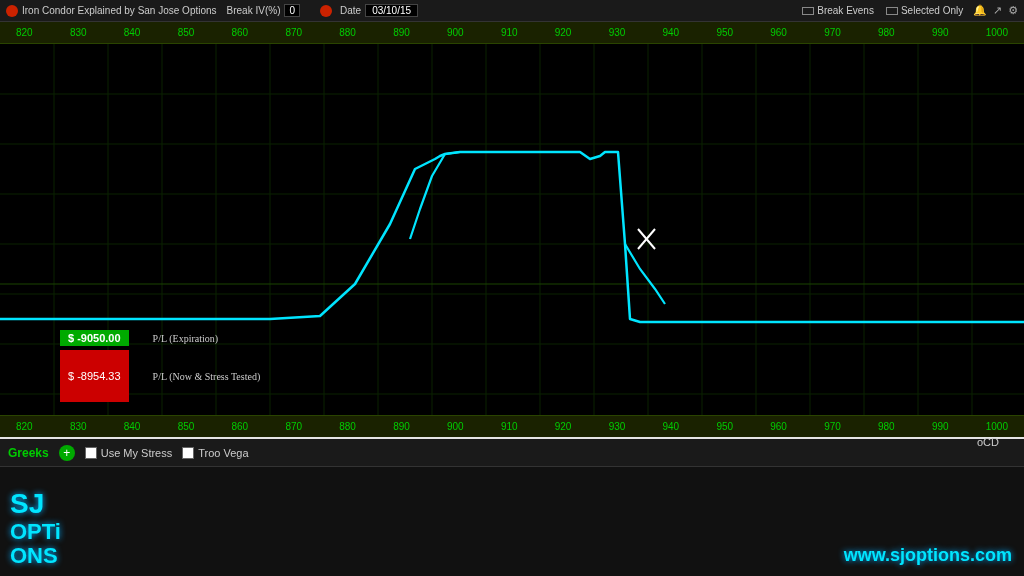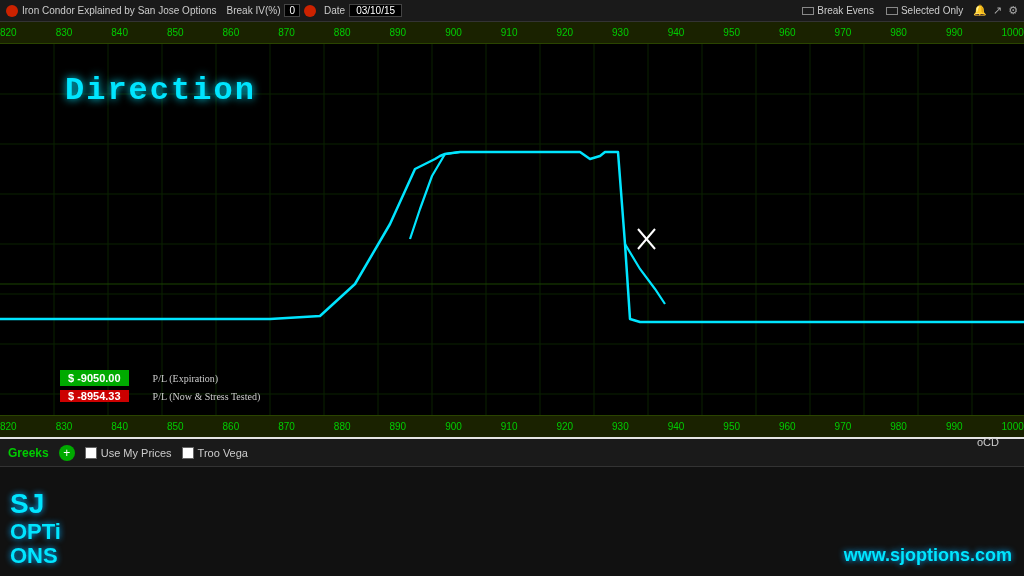--- a/index.html
+++ b/index.html
@@ -8,21 +8,21 @@
     
     #top-bar {
       position: absolute; top: 0; left: 0; width: 1024px; height: 22px;
       background: #1a1a1a; display: flex; align-items: center; padding: 0 6px;
       border-bottom: 1px solid #333; z-index: 10;
     }
     #top-bar .title { color: #ccc; font-size: 10px; margin-right: 10px; }
     #top-bar .red-dot { width: 12px; height: 12px; background: #cc2200; border-radius: 50%; margin-right: 4px; }
     #top-bar .iv-label { color: #ccc; font-size: 10px; margin-right: 4px; }
     #top-bar .iv-value { background: #000; color: #fff; font-size: 10px; padding: 0 4px; border: 1px solid #444; }
-    #top-bar .date-section { margin-left: 4px; display: flex; align-items: center; gap: 4px; }
+    #top-bar .date-section { margin-left: 20px; display: flex; align-items: center; gap: 4px; }
     #top-bar .date-label { color: #ccc; font-size: 10px; }
     #top-bar .date-value { background: #000; color: #fff; font-size: 10px; padding: 0 6px; border: 1px solid #444; }
     #top-bar .legend { margin-left: auto; display: flex; align-items: center; gap: 12px; }
     #top-bar .legend-item { display: flex; align-items: center; gap: 3px; color: #ccc; font-size: 10px; }
     #top-bar .legend-box { width: 12px; height: 8px; border: 1px solid #888; }
     #top-bar .icons { display: flex; align-items: center; gap: 6px; margin-left: 10px; }
     #top-bar .icon-btn { color: #aaa; font-size: 11px; cursor: pointer; }
 
     
     #chart-area {
@@ -36,42 +36,42 @@
       background: #1a2200; border-bottom: 1px solid #2a4400;
       display: flex; align-items: center;
     }
     #x-axis-bottom {
       position: absolute; bottom: 0; left: 0; width: 1024px; height: 22px;
       background: #1a2200; border-top: 1px solid #2a4400;
       display: flex; align-items: center;
     }
     .x-axis-labels {
       width: 100%; display: flex; justify-content: space-between;
-      padding: 0 0;
+      padding: 0 16px;
     }
     .x-label { color: #00cc00; font-size: 10px; }
 
     
     #direction-text {
       position: absolute; top: 50px; left: 65px;
       color: #00e5ff; font-size: 32px; font-weight: bold;
       font-family: 'Courier New', monospace;
       letter-spacing: 2px;
       text-shadow: 0 0 8px #00e5ff;
       z-index: 5;
     }
 
     
     #pnl-area {
       position: absolute; bottom: 35px; left: 60px;
       display: flex; flex-direction: column; gap: 4px; z-index: 5;
     }
     .pnl-row { display: flex; align-items: center; gap: 24px; }
     .pnl-badge-green { background: #00aa00; color: #fff; font-size: 11px; padding: 2px 8px; font-weight: bold; }
-    .pnl-badge-red { background: #cc0000; color: #fff; font-size: 11px; padding: 0 8px; font-weight: bold; }
+    .pnl-badge-red { background: #cc0000; color: #fff; font-size: 11px; padding: 20px 8px; font-weight: normal; }
     .pnl-desc { color: #ccc; font-size: 10px; font-family: Liberation Serif, serif; }
 
     
     #bottom-bar {
       position: absolute; top: 437px; left: 0; width: 1024px; height: 139px;
       background: #111; border-top: 2px solid #e5e5e5;
     }
     #bottom-bar-top {
       height: 28px; background: #1a1a1a; display: flex; align-items: center;
       padding: 0 8px; gap: 10px; border-bottom: 1px solid #333;
@@ -248,21 +248,20 @@
     <line stroke="#ffffff" stroke-width="2" x1="655" y1="185" x2="638" y2="205"></line>
 
     <polyline fill="none" stroke="#00e5ff" stroke-width="2.2" points="
         625,200
         640,225
         655,245
         665,260
       "></polyline>
   </svg>
 
-  <div id="direction-text">Direction</div>
 
   <div id="pnl-area">
     <div class="pnl-row">
       <span class="pnl-badge-green">$ -9050.00</span>
       <span class="pnl-desc">P/L (Expiration)</span>
     </div>
     <div class="pnl-row">
       <span class="pnl-badge-red">$ -8954.33</span>
       <span class="pnl-desc">P/L (Now &amp; Stress Tested)</span>
     </div>
@@ -292,21 +291,21 @@
     </div>
   </div>
 </div>
 
 <div id="bottom-bar">
   <div id="bottom-bar-top">
     <span class="greeks-label">Greeks</span>
     <div class="plus-btn">+</div>
     <label class="checkbox-label">
       <div class="checkbox-box"></div>
-      <span>Use My Prices</span>
+      <span>Use My Stress</span>
     </label>
     <label class="checkbox-label">
       <div class="checkbox-box"></div>
       <span>Troo Vega</span>
     </label>
   </div>
 
   <div id="website-url">www.sjoptions.com</div>
 
   <div id="sj-logo">

